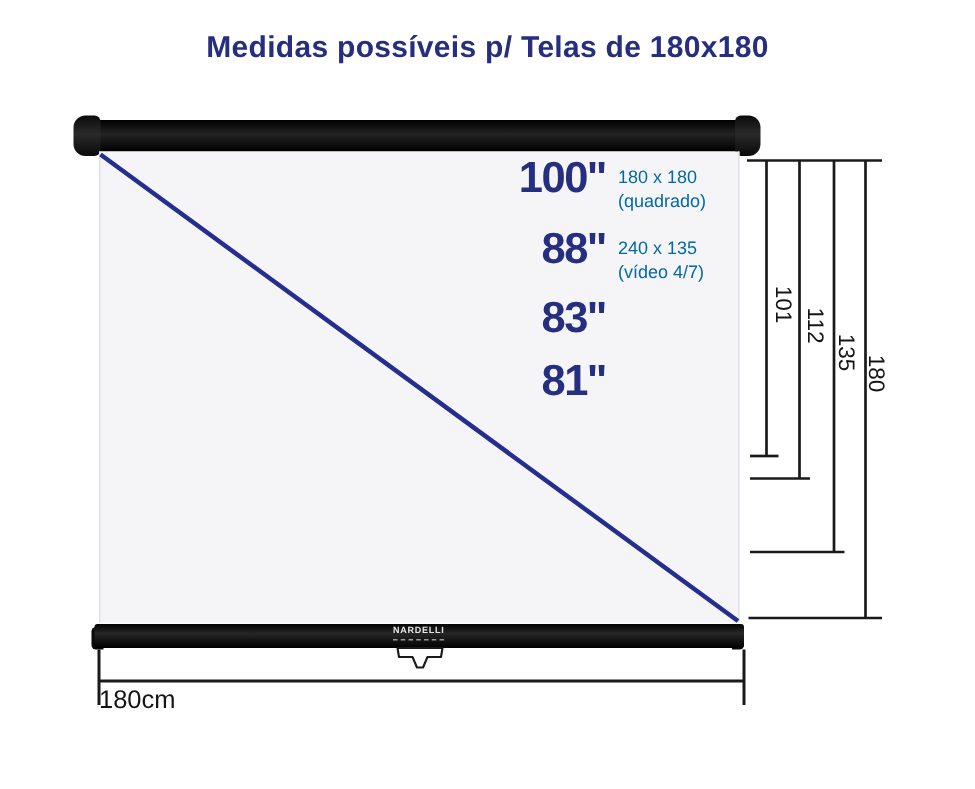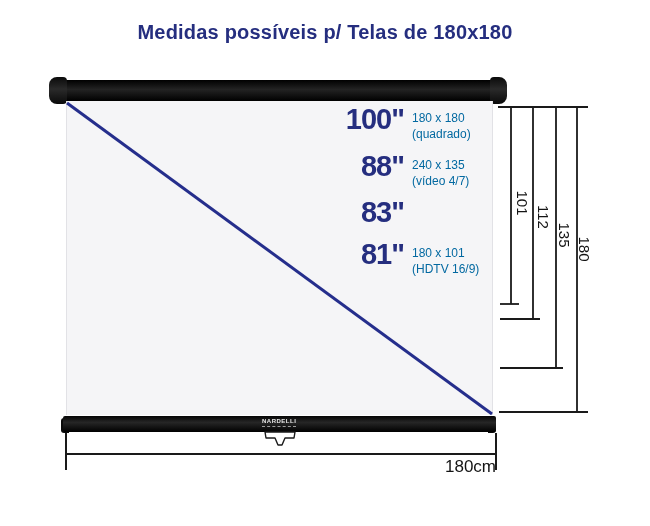--- a/index.html
+++ b/index.html
@@ -88,21 +88,21 @@
     transform: translate(-50%, -50%) rotate(90deg);
     white-space: nowrap;
   }
   .hl-0 { left: 522px; top: 203px; }
   .hl-1 { left: 543px; top: 217px; }
   .hl-2 { left: 564px; top: 235px; }
   .hl-3 { left: 584px; top: 249px; }
 
   .width-label {
     position: absolute; left: 66px; top: 457px; width: 430px;
-    text-align: right;
+    text-align: left;
     font-size: 17px; color: #141414;
   }
 </style>
 </head>
 <body>
 
 <div class="canvas">
 
   <div class="title">Medidas possíveis p/ Telas de 180x180</div>
 
@@ -163,19 +163,15 @@
     <div class="desc">
       <div class="dims">240 x 135</div>
       <div class="fmt">(vídeo 4/7)</div>
     </div>
   </div>
   <div class="size-row row-2">
     <div class="inches">83"</div>
   </div>
   <div class="size-row row-3">
     <div class="inches">81"</div>
-    <div class="desc">
-      <div class="dims">180 x 101</div>
-      <div class="fmt">(HDTV 16/9)</div>
-    </div>
   </div>
 
 </div>
 
 </body></html>

